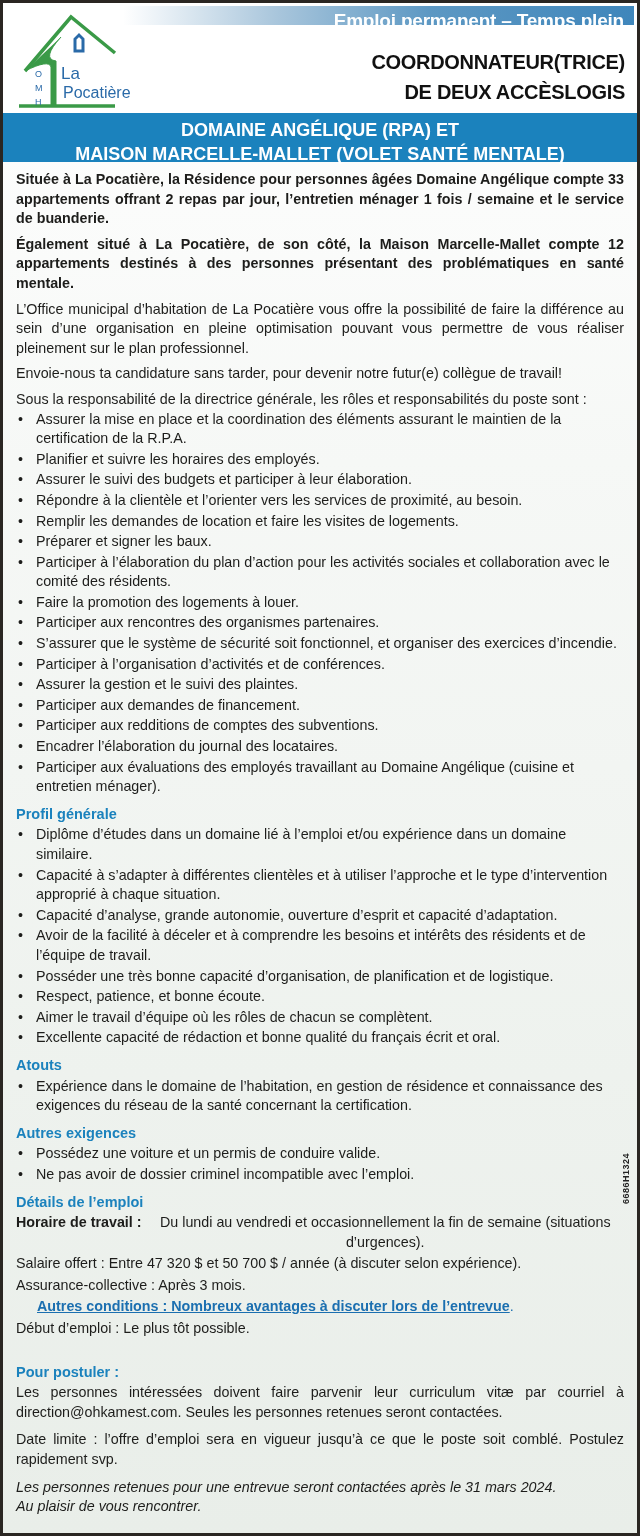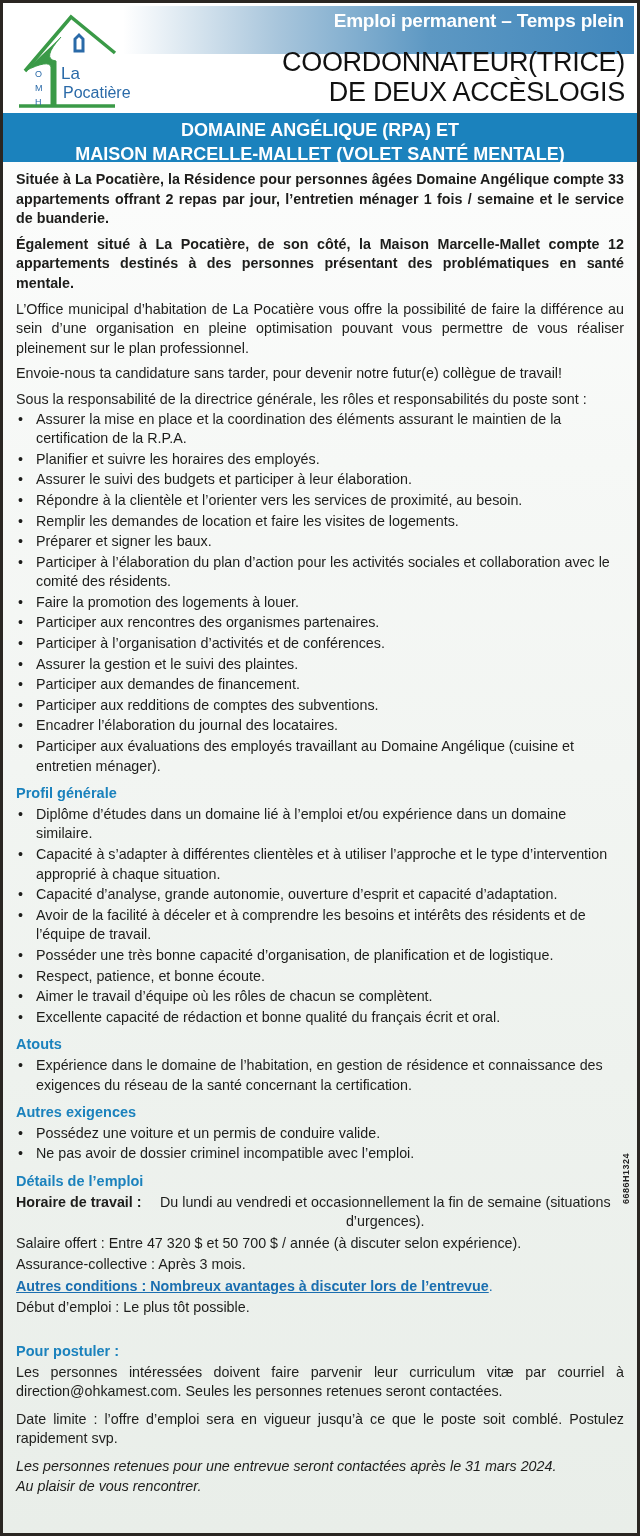--- a/index.html
+++ b/index.html
@@ -13,30 +13,30 @@
   .frame {
     position: absolute; left: 3px; top: 3px;
     width: 634px; height: 1530px;
     background: linear-gradient(180deg, #ffffff 0%, #f6f8f6 30%, #eef2ee 70%, #e9eee9 100%);
     overflow: hidden;
   }
   
   .header { position: relative; height: 110px; background: #fff; }
   .logo { position: absolute; left: 8px; top: 6px; width: 120px; height: 100px; }
   .top-band {
-    position: absolute; left: 120px; top: 3px; right: 3px; height: 48px;
+    position: absolute; left: 120px; top: 3px; right: 3px; height: 19px;
     background: linear-gradient(90deg, #ffffff 0%, #a9c6dc 30%, #5d98c3 60%, #3f86bb 100%);
   }
   .top-band span {
     position: absolute; right: 10px; top: 4px;
     color: #fff; font-weight: bold; font-size: 19px; letter-spacing: -0.2px;
   }
   .job-title {
     position: absolute; right: 12px; top: 44px;
-    text-align: right; font-weight: normal; font-size: 27px; line-height: 30px;
+    text-align: right; font-weight: bold; font-size: 20px; line-height: 30px;
     color: #111; letter-spacing: -0.3px;
   }
   .sub-band {
     background: #1b82bd; color: #fff; text-align: center;
     font-weight: bold; font-size: 18px; line-height: 24px;
     padding: 5px 0 6px; height: 49px; box-sizing: border-box;
     margin-top: 0;
   }
   .content { padding: 8px 13px 0 13px; font-size: 14.3px; line-height: 19.6px; }
   .content p { margin: 0 0 6px 0; text-align: justify; }
@@ -47,21 +47,21 @@
   .list li::before {
     content: "\2022"; position: absolute; left: 2px; top: 0;
   }
   .section-title {
     color: #1b82bd; font-weight: bold; font-size: 14.5px; margin: 8px 0 1px 0;
   }
   .detail-row { margin: 0 0 2px 0; }
   .hang { display: flex; }
   .hang .lbl { white-space: nowrap; font-weight: bold; }
   .hang .val { padding-left: 5px; text-align: center; }
-  .link { color: #1b6fb0; font-weight: bold; text-decoration: underline; }
+  .link { color: #1b6fb0; font-weight: bold; text-decoration: underline; margin-left: 21px; }
   .italic { font-style: italic; }
   .side-code {
     position: absolute; right: 6px; top: 1150px;
     writing-mode: vertical-rl; transform: rotate(180deg);
     font-size: 9px; font-weight: bold; color: #222; letter-spacing: 0.5px;
   }
 </style>
 </head>
 <body>
 
@@ -109,20 +109,21 @@
     <ul class="list">
       <li>Assurer la mise en place et la coordination des éléments assurant le maintien de la certification de la R.P.A.</li>
       <li>Planifier et suivre les horaires des employés.</li>
       <li>Assurer le suivi des budgets et participer à leur élaboration.</li>
       <li>Répondre à la clientèle et l’orienter vers les services de proximité, au besoin.</li>
       <li>Remplir les demandes de location et faire les visites de logements.</li>
       <li>Préparer et signer les baux.</li>
       <li>Participer à l’élaboration du plan d’action pour les activités sociales et collaboration avec le comité des résidents.</li>
       <li>Faire la promotion des logements à louer.</li>
       <li>Participer aux rencontres des organismes partenaires.</li>
+      <li>S’assurer que le système de sécurité soit fonctionnel, et organiser des exercices d’incendie.</li>
       <li>Participer à l’organisation d’activités et de conférences.</li>
       <li>Assurer la gestion et le suivi des plaintes.</li>
       <li>Participer aux demandes de financement.</li>
       <li>Participer aux redditions de comptes des subventions.</li>
       <li>Encadrer l’élaboration du journal des locataires.</li>
       <li>Participer aux évaluations des employés travaillant au Domaine Angélique (cuisine et entretien ménager).</li>
     </ul>
 
     <div class="section-title">Profil générale</div>
     <ul class="list">

